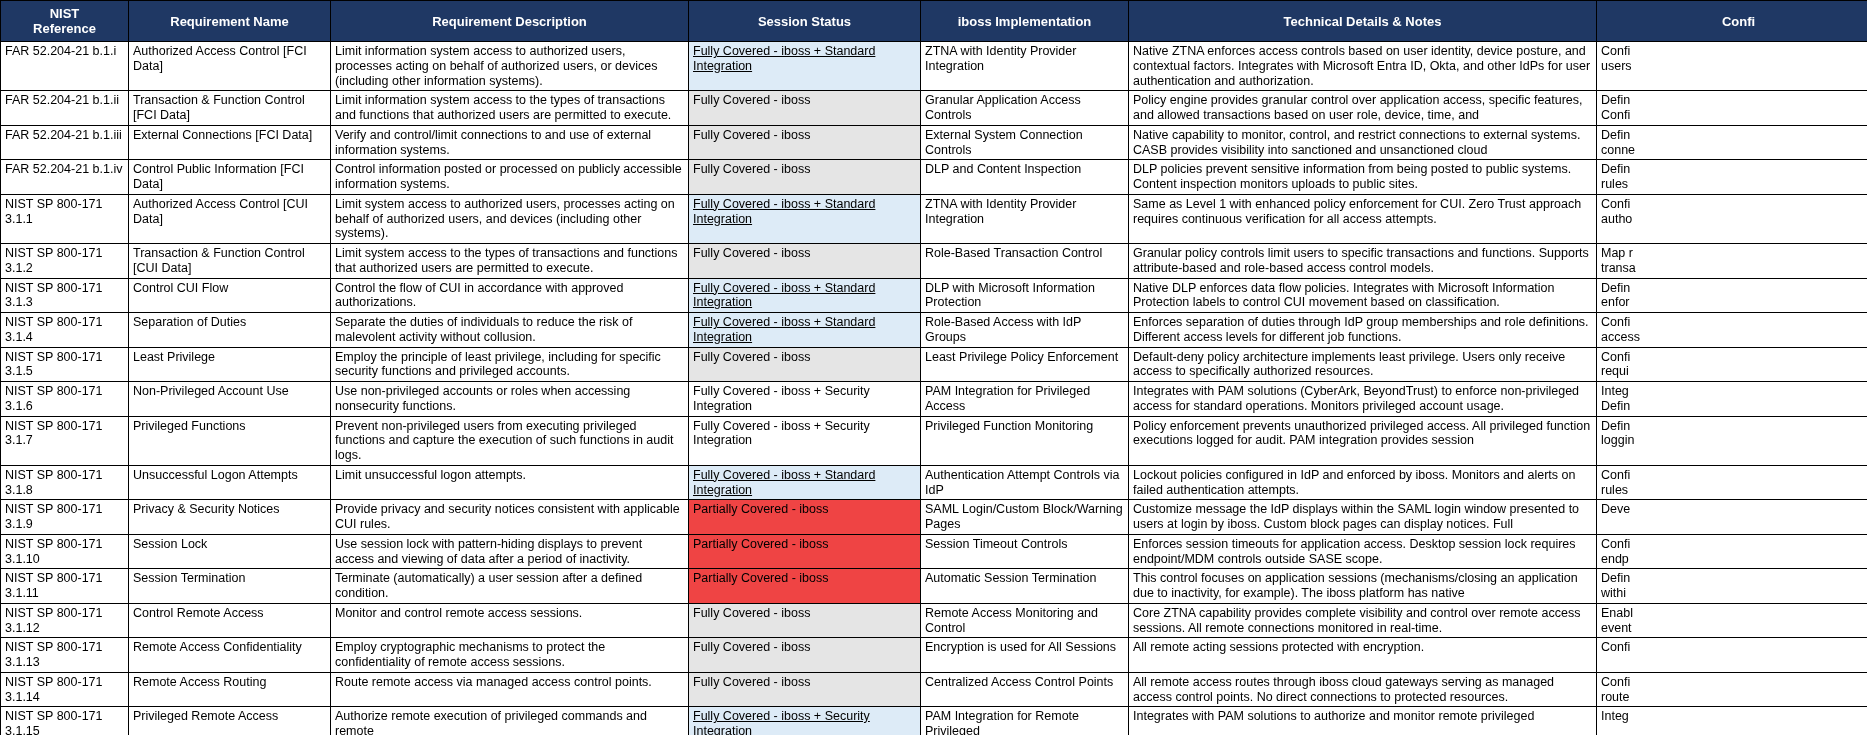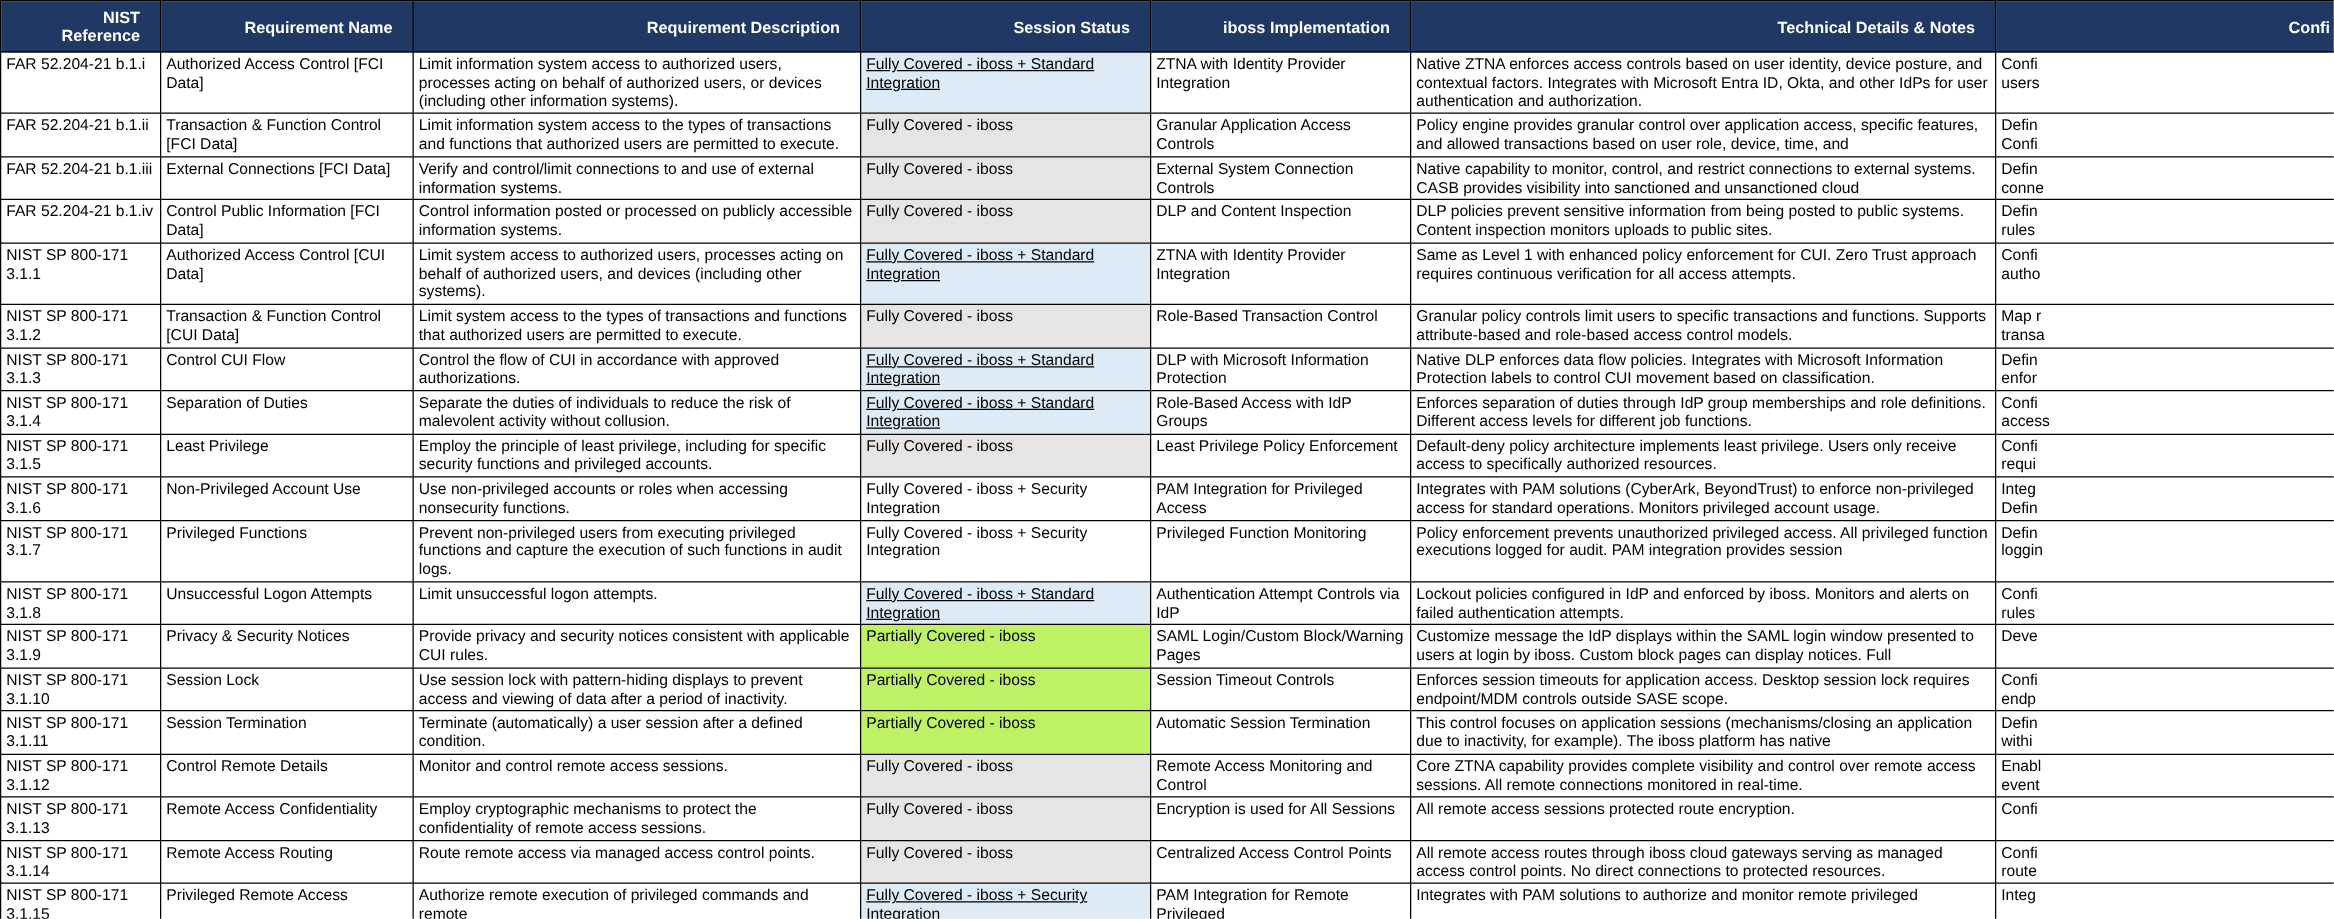--- a/index.html
+++ b/index.html
@@ -18,21 +18,21 @@
   table.matrix {
     border-collapse: collapse;
     table-layout: fixed;
     width: 1880px;
   }
   table.matrix th {
     background: #1F3864;
     color: #ffffff;
     font-weight: bold;
     font-size: 13px;
-    text-align: right;
+    text-align: center;
     vertical-align: middle;
     border: 1px solid #000000;
     padding: 5px 16px;
     height: 20px;
   }
   table.matrix td {
     border: 1px solid #000000;
     vertical-align: top;
     padding: 2px 4px 2px 4px;
     line-height: 1.18;
@@ -46,21 +46,21 @@
   col.c0 { width: 128px; }
   col.c1 { width: 202px; }
   col.c2 { width: 358px; }
   col.c3 { width: 232px; }
   col.c4 { width: 208px; }
   col.c5 { width: 468px; }
   col.c6 { width: 284px; }
 
   td.status-full-std { background: #DDEBF7; text-decoration: underline; }
   td.status-full { background: #e5e5e5; }
-  td.status-partial { background: #bef264; margin-left: 12px; }
+  td.status-partial { background: #ef4444; margin-left: 12px; }
   td.plain { background: #ffffff; }
 </style>
 </head>
 <body>
 
 <table class="matrix">
   <colgroup>
     <col class="c0">
       <col class="c1">
       <col class="c2">
@@ -225,35 +225,35 @@
         <td class="plain">Session Termination</td>
         <td class="plain">Terminate (automatically) a user session after a defined condition.</td>
         <td class="status-partial">Partially Covered - iboss</td>
         <td class="plain">Automatic Session Termination</td>
         <td class="plain">This control focuses on application sessions (mechanisms/closing an application due to inactivity, for example). The iboss platform has native</td>
         <td class="plain" style="white-space: pre-line;">Defin
 withi</td>
       </tr>
       <tr class="row">
         <td class="plain">NIST SP 800-171 3.1.12</td>
-        <td class="plain">Control Remote Details</td>
+        <td class="plain">Control Remote Access</td>
         <td class="plain">Monitor and control remote access sessions.</td>
         <td class="status-full">Fully Covered - iboss</td>
         <td class="plain">Remote Access Monitoring and Control</td>
         <td class="plain">Core ZTNA capability provides complete visibility and control over remote access sessions. All remote connections monitored in real-time.</td>
         <td class="plain" style="white-space: pre-line;">Enabl
 event</td>
       </tr>
       <tr class="row">
         <td class="plain">NIST SP 800-171 3.1.13</td>
         <td class="plain">Remote Access Confidentiality</td>
         <td class="plain">Employ cryptographic mechanisms to protect the confidentiality of remote access sessions.</td>
         <td class="status-full">Fully Covered - iboss</td>
         <td class="plain">Encryption is used for All Sessions</td>
-        <td class="plain">All remote access sessions protected route encryption.</td>
+        <td class="plain">All remote acting sessions protected with encryption.</td>
         <td class="plain" style="white-space: pre-line;">Confi</td>
       </tr>
       <tr class="row">
         <td class="plain">NIST SP 800-171 3.1.14</td>
         <td class="plain">Remote Access Routing</td>
         <td class="plain">Route remote access via managed access control points.</td>
         <td class="status-full">Fully Covered - iboss</td>
         <td class="plain">Centralized Access Control Points</td>
         <td class="plain">All remote access routes through iboss cloud gateways serving as managed access control points. No direct connections to protected resources.</td>
         <td class="plain" style="white-space: pre-line;">Confi

